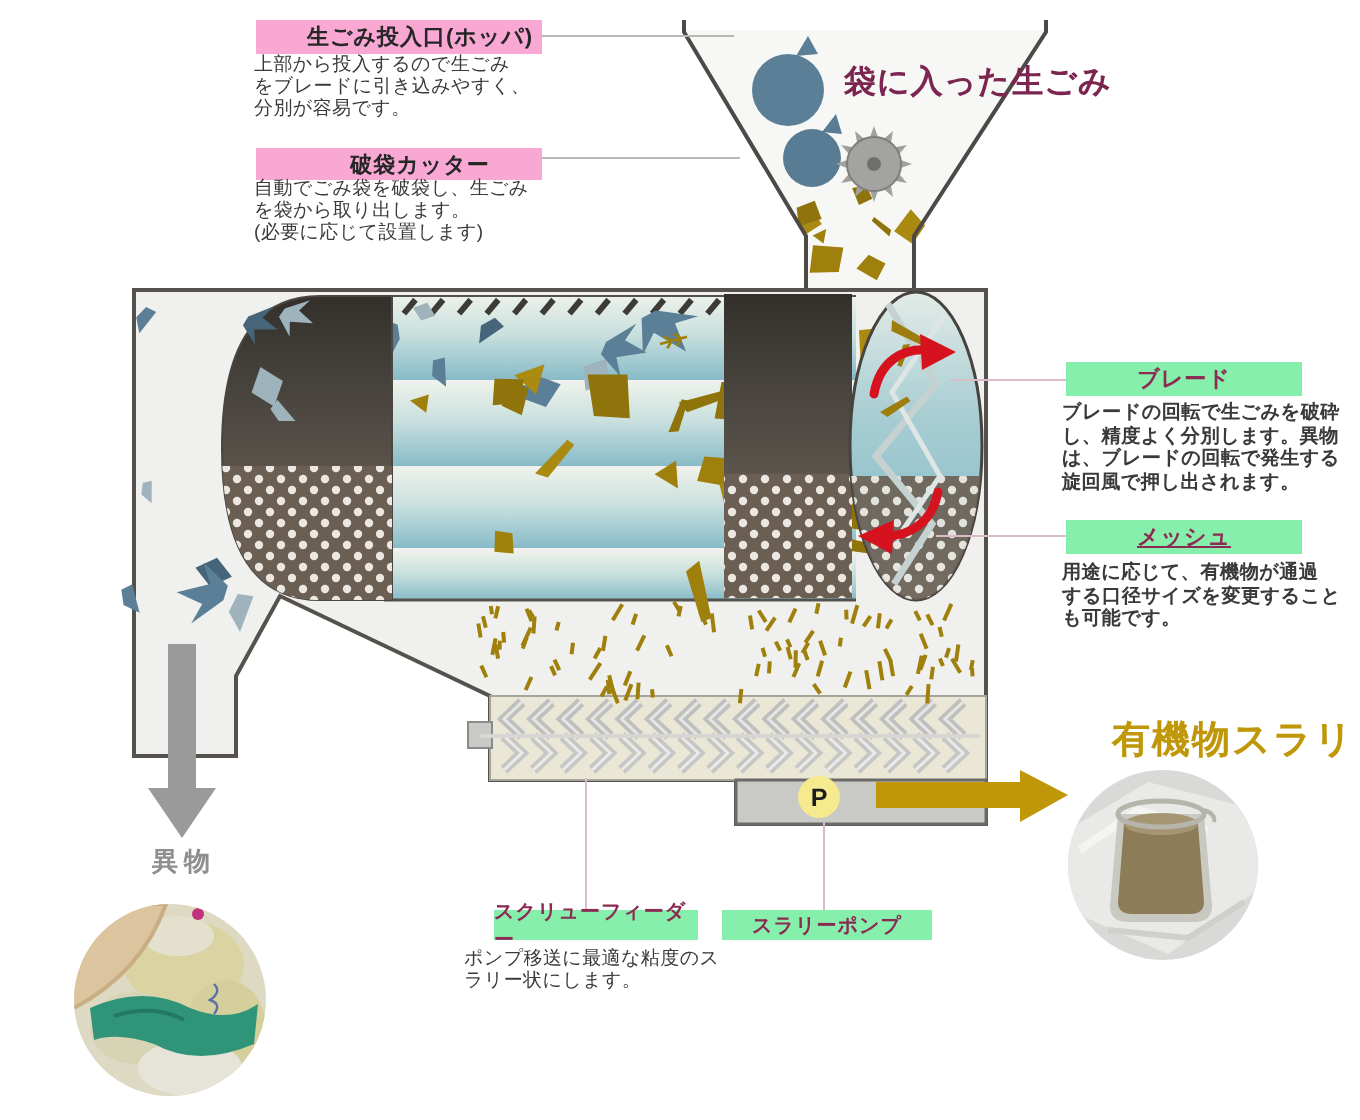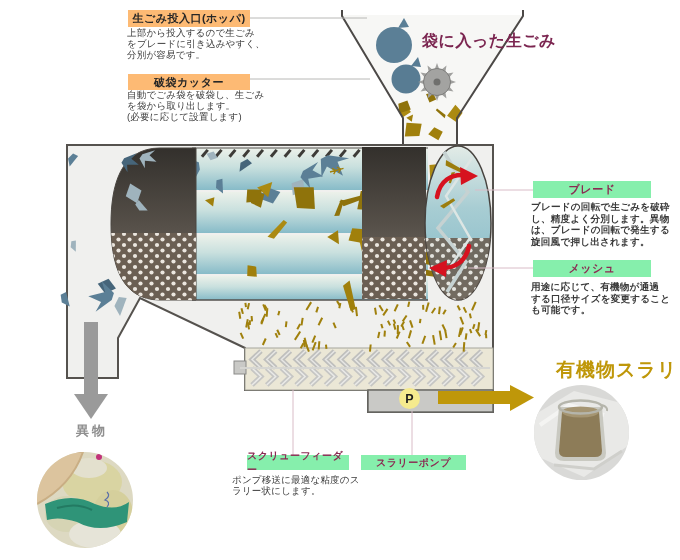--- a/index.html
+++ b/index.html
@@ -7,38 +7,38 @@
     width:680px;height:560px;position:relative;background:#ffffff;
     font-family:"Liberation Sans","DejaVu Sans",sans-serif;
     -webkit-font-smoothing:antialiased;overflow:hidden;
   }
   #diagram-svg{position:absolute;left:0;top:0;}
   .abs{position:absolute;}
   .lbl{
     position:absolute;display:flex;align-items:center;justify-content:center;
     font-weight:bold;color:#262626;font-size:11px;letter-spacing:.5px;
   }
-  .lbl.gray{background:#fdba74;}
+  .lbl.gray{background:#f9a8d4;padding-left:21px;}
   .lbl.pink{background:#86efac;color:#8b2a52;}
   .desc{
     position:absolute;font-size:9.5px;line-height:10.8px;color:#3a3a3a;
     white-space:pre-line;letter-spacing:.2px;
   }
   .desc.right{font-size:9.6px;line-height:11.6px;font-weight:bold;}
   .big-annot{position:absolute;font-weight:bold;}
   #txt-bagged{left:422px;top:31px;font-size:16px;color:#7b2550;letter-spacing:.5px;}
   #txt-slurry{left:536px;top:357px;font-size:19px;color:#bf9709;letter-spacing:1px;margin-left:20px;}
   #txt-foreign{left:76px;top:422px;font-size:13px;color:#8f8f8f;letter-spacing:3px;}
   #lbl-hopper{left:128px;top:10px;width:122px;height:17px;}
   #desc-hopper{left:127px;top:28px;width:142px;}
   #lbl-cutter{left:128px;top:74px;width:122px;height:16px;}
   #desc-cutter{left:127px;top:90px;width:142px;}
   #lbl-blade{left:533px;top:181px;width:118px;height:17px;}
   #desc-blade{left:531px;top:201px;width:142px;}
-  #lbl-mesh{left:533px;top:260px;width:118px;height:17px;}
+  #lbl-mesh{left:533px;top:260px;width:118px;height:17px;text-decoration:underline;}
   #desc-mesh{left:531px;top:281px;width:142px;}
   #lbl-screw{left:247px;top:455px;width:102px;height:15px;font-size:10px;}
   #lbl-pump{left:361px;top:455px;width:105px;height:15px;font-size:10px;}
   #desc-screw{left:232px;top:475px;width:136px;}
   #pump-badge{
     left:399px;top:388px;width:21px;height:21px;border-radius:50%;
     background:#f5ea8e;display:flex;align-items:center;justify-content:center;
     font-weight:bold;font-size:12.5px;color:#1c1c1c;
   }
   .photo{position:absolute;border-radius:50%;overflow:hidden;}

